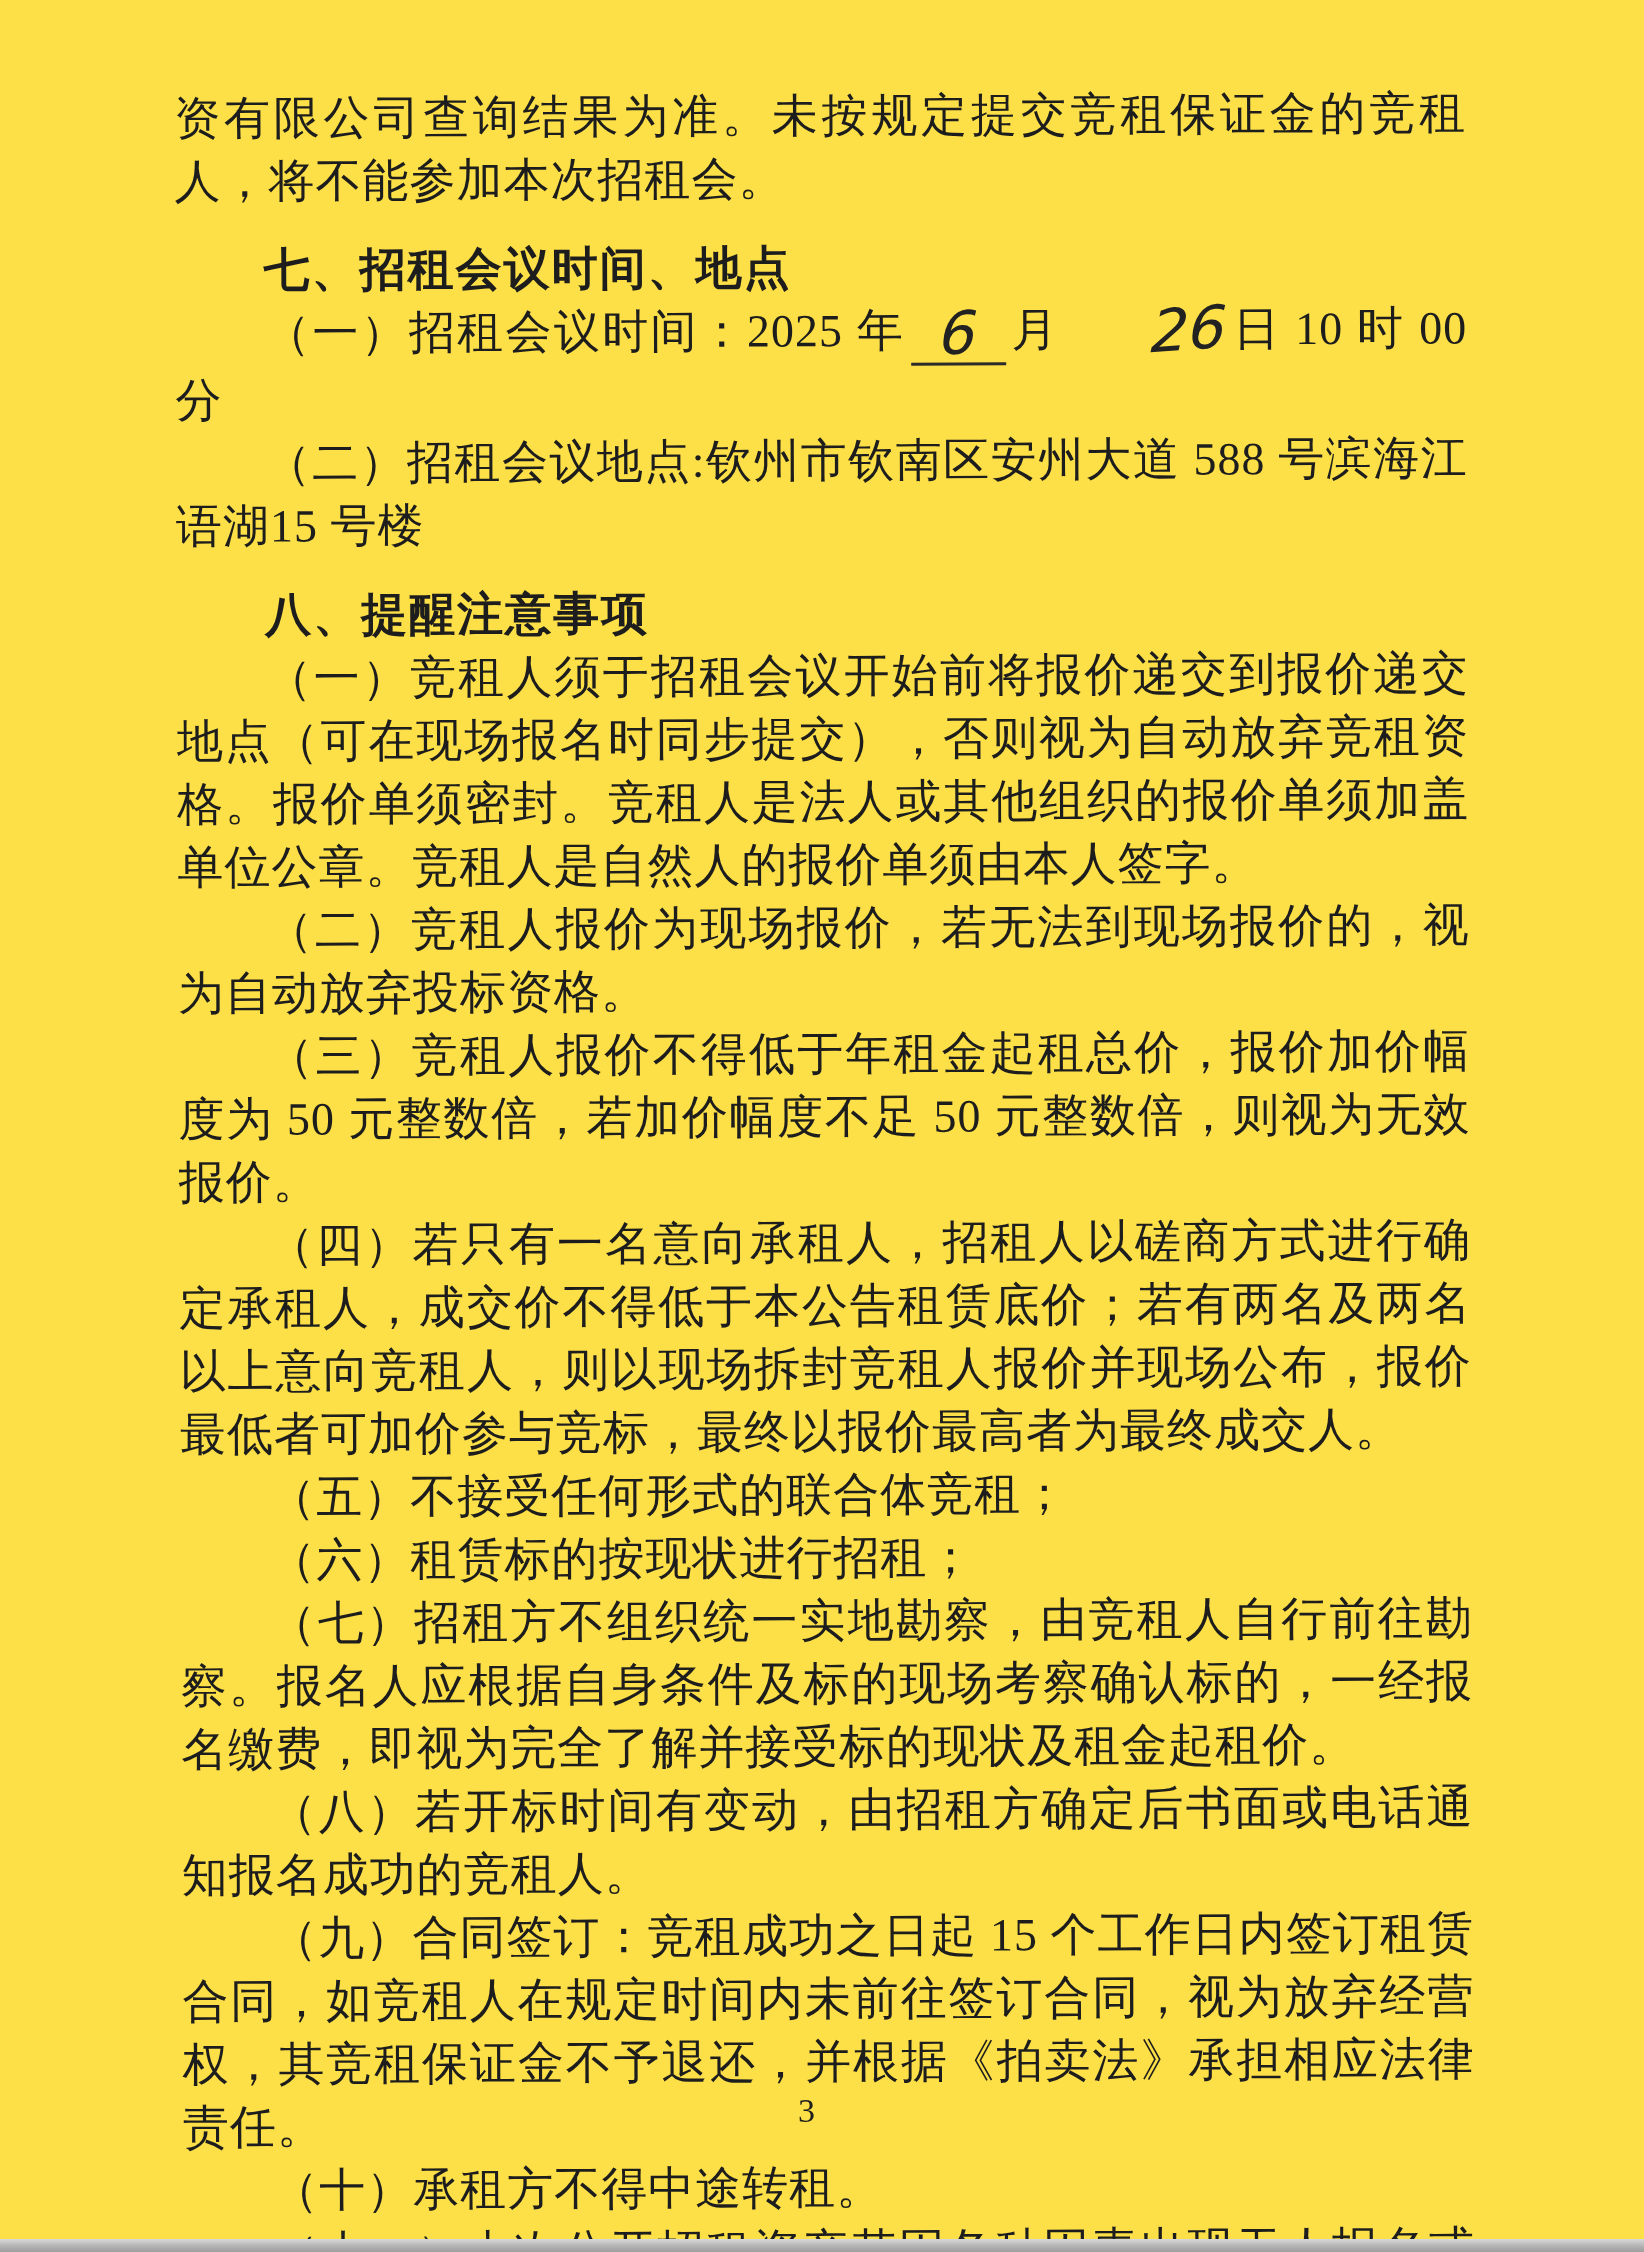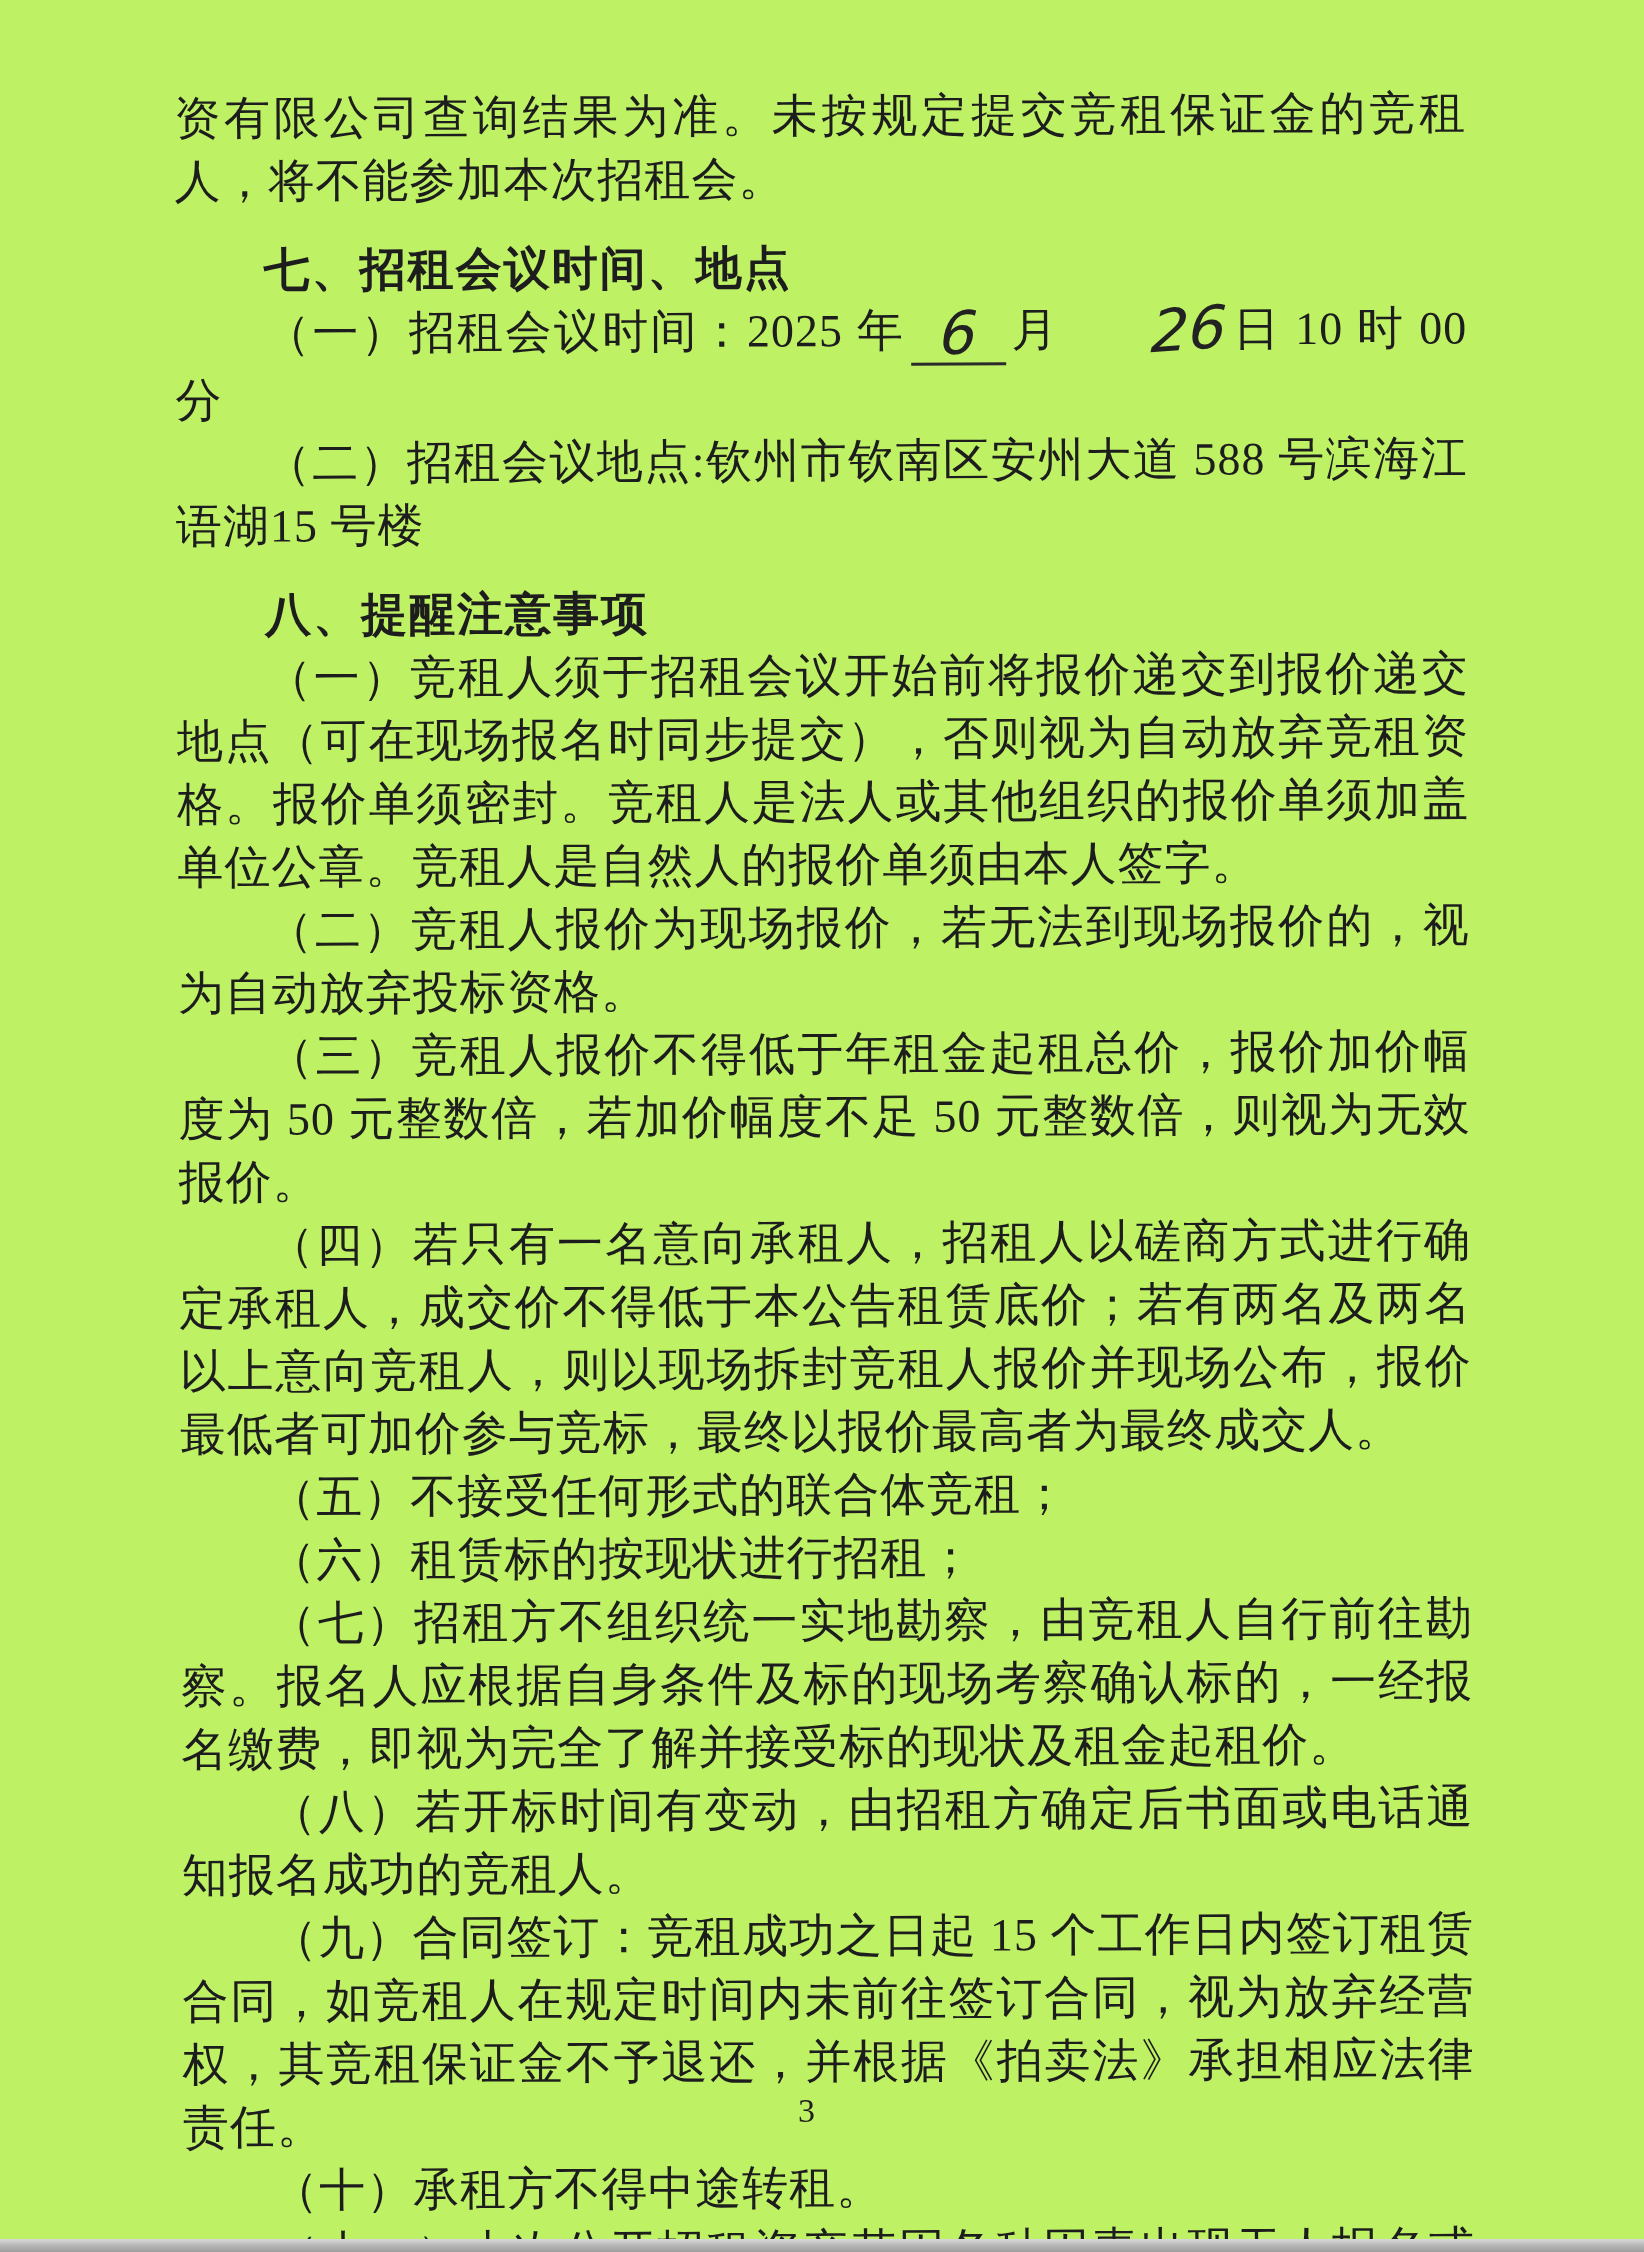--- a/index.html
+++ b/index.html
@@ -4,21 +4,21 @@
 <style>
   html, body {
     margin: 0;
     padding: 0;
     background: #ffffff;
   }
   .page {
     position: relative;
     width: 1644px;
     height: 2252px;
-    background: #bef264;
+    background: #fde047;
     overflow: hidden;
     font-family: "Liberation Serif", "DejaVu Serif", serif;
     color: #1d1d1d;
   }
   .content {
     position: absolute;
     left: 174px;
     top: 87px;
     width: 1292px;
     transform: rotate(-0.25deg);

